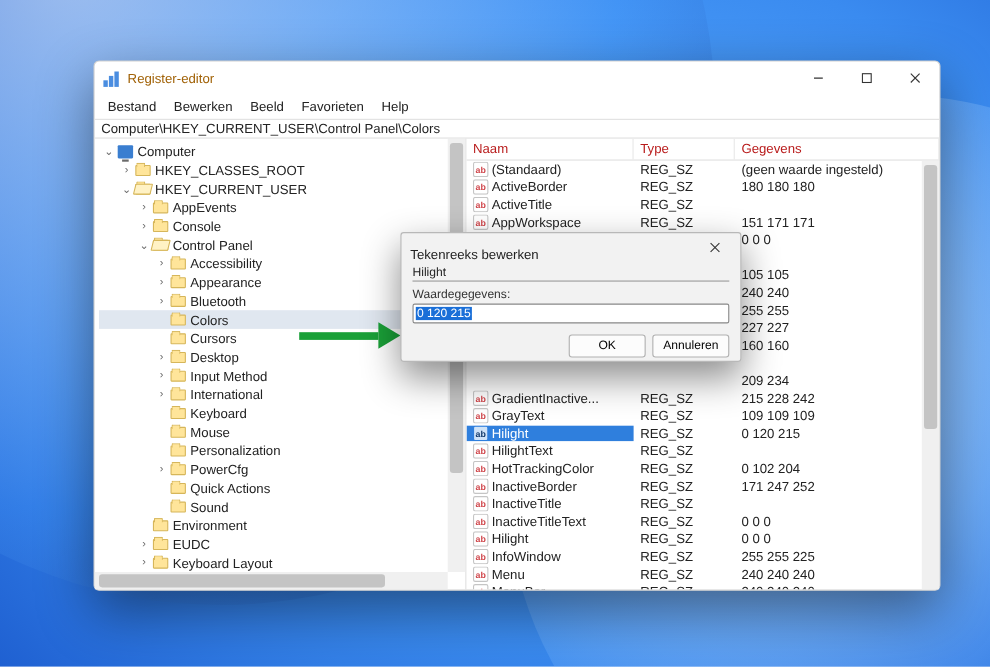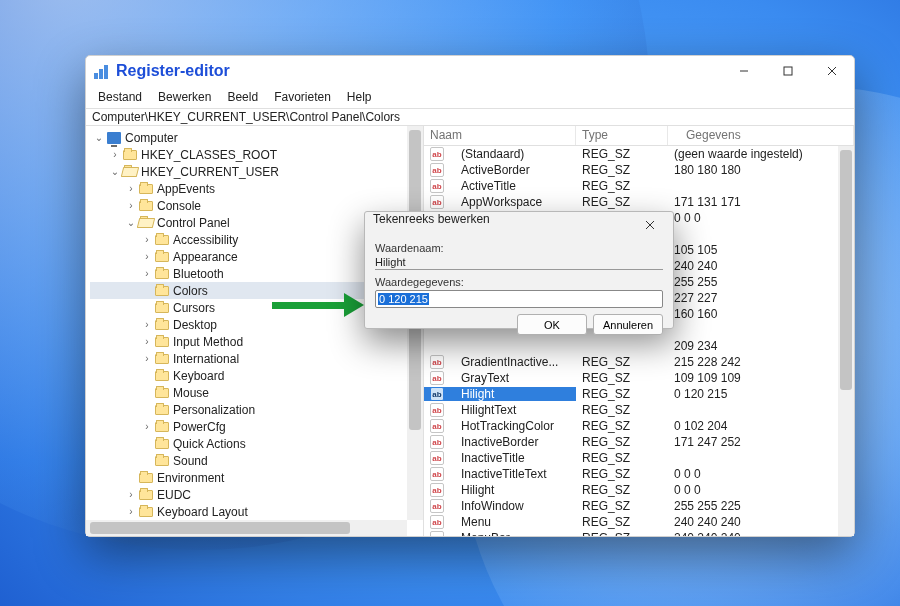--- a/index.html
+++ b/index.html
@@ -14,21 +14,21 @@
 
 .window {
   position: absolute; left: 85px; top: 55px; width: 770px; height: 482px;
   background: #ffffff; border: 1px solid #d0d0d0; border-radius: 5px;
   box-shadow: 0 18px 50px rgba(0,0,0,0.45); display: flex; flex-direction: column;
 }
 .titlebar { height: 30px; display: flex; align-items: center; padding-left: 8px; gap: 6px; }
 .titlebar .app-icon { width: 16px; height: 16px; display:flex; align-items:flex-end; gap:1px; }
 .app-icon div { width:4px; background:#4a8de0; }
 .app-icon div:nth-child(1){height:6px;} .app-icon div:nth-child(2){height:10px;} .app-icon div:nth-child(3){height:14px;}
-.titlebar .title { font-size: 16px; color:#1d4ed8;font-weight:bold; }
+.titlebar .title { font-size: 12px; color:#a16207; }
 .titlebar .controls { margin-left: auto; display:flex; }
 .titlebar .wbtn { width: 44px; height: 30px; display:flex; align-items:center; justify-content:center; color:#222; }
 .titlebar .wbtn svg { width:10px; height:10px; stroke:#333; stroke-width:1; fill:none; }
 
 .menubar { height: 22px; display:flex; align-items:center; gap:4px; padding: 0 6px; font-size:12px; color:#222; }
 .menubar span { padding: 2px 6px; }
 
 .addressbar { height: 18px; border-top:1px solid #e0e0e0; border-bottom:1px solid #e0e0e0; font-size:12px; color:#222; padding: 2px 6px; display:flex; align-items:center; }
 
 .content { flex:1; display:flex; min-height:0; }
@@ -44,47 +44,47 @@
 .folder-open::after { content:""; position:absolute; left:-2px; bottom:-1px; width:14px; height:8px; background:#fff2c5; border:1px solid #d6b65a; border-radius:1px; transform: skewX(-14deg); }
 .folder-open::before { content:""; position:absolute; top:-3px; left:0; width:6px; height:3px; background:#ffe59a; border:1px solid #d6b65a; border-bottom:none; border-radius:1px 1px 0 0; }
 .pc-icon { width:14px; height:12px; background:#3a7ed0; border-radius:1px; position:relative; }
 .pc-icon::after { content:""; position:absolute; left:4px; bottom:-3px; width:6px; height:2px; background:#6a6a6a; }
 .node.selected { background:#e0e7f0; }
 .node.selected .label { }
 .depth0{padding-left:2px;} .depth1{padding-left:18px;} .depth2{padding-left:34px;}
 .depth3{padding-left:50px;}
 
 .listpane { flex:1; display:flex; flex-direction:column; position:relative; overflow:hidden; }
-.listheader { height:20px; border-bottom:1px solid #e0e0e0; display:flex; font-size:12px; color:#737373; }
+.listheader { height:20px; border-bottom:1px solid #e0e0e0; display:flex; font-size:12px; color:#b91c1c; }
 .listheader div { padding:2px 6px; border-right:1px solid #e8e8e8; }
-.col-name { width:152px; } .col-type { width:92px; } .col-data { flex:1;margin-left:12px; }
+.col-name { width:152px; } .col-type { width:92px; } .col-data { flex:1; }
 .listbody { flex:1; overflow:hidden; position:relative; }
 .row { display:flex; height:16px; font-size:12px; color:#222; align-items:center; }
 .row.sel .cell-name { background:#2f7fdd; color:#fff; }
 .row .cell { padding:0 6px; overflow:hidden; text-overflow:ellipsis; white-space:nowrap; }
-.cell-name { width:152px; display:flex; align-items:center; gap:17px; }
+.cell-name { width:152px; display:flex; align-items:center; gap:3px; }
 .cell-type { width:92px; }
 .cell-data { flex:1; }
 .val-icon { width:14px; height:14px; border:1px solid #c5c5c5; border-radius:2px; background:#fff; position:relative; display:flex; align-items:center; justify-content:center; font-size:8px; color:#d0484d; font-weight:bold; }
 .val-icon::before { content:"ab"; }
 .val-icon.selrow { border-color:#2f7fdd; background:#cfe3f8; color:#133a6b; }
 .val-icon.selrow::before { content:"ab"; }
 .scrollbar-v { position:absolute; right:0; top:0; width:16px; background:#f0f0f0; }
 .scrollbar-v .thumb { position:absolute; left:2px; width:12px; background:#c4c4c4; border-radius:3px; }
 .scrollbar-h { position:absolute; bottom:0; height:16px; background:#f0f0f0; }
 .scrollbar-h .thumb { position:absolute; top:2px; height:12px; background:#c4c4c4; border-radius:3px; }
 
 
 .dialog {
   position:absolute; left:364px; top:211px; width:310px; height:118px;
   background:#f2f2f2; border:1px solid #b8b8b8; border-radius:3px;
   box-shadow: 0 14px 34px rgba(0,0,0,0.45);
   display:flex; flex-direction:column;
 }
-.dlg-title { height:26px; display:flex; align-items:flex-start; padding:0 8px; font-size:12px; color:#222; }
+.dlg-title { height:26px; display:flex; align-items:flex-end; padding:0 8px; font-size:12px; color:#222; }
 .dlg-close { margin-left:auto; width:30px; height:26px; display:flex; align-items:center; justify-content:center; }
 .dlg-body { flex:1; padding: 2px 10px 6px; font-size:11px; color:#333; }
 .dlg-label { font-size:11px; color:#333; margin-top:2px; }
 .dlg-field { height:16px; border-bottom:1px solid #999; font-size:11px; color:#222; display:flex; align-items:center; }
 .dlg-field.input { background:#fff; border:1px solid #888; border-radius:2px; height:18px; padding:0 2px; margin-top:2px; }
 .selected-text { background:#1a6fd8; color:#fff; padding:0 1px; }
 .dlg-buttons { height:28px; display:flex; align-items:center; justify-content:flex-end; gap:6px; padding:0 10px; }
 .btn { min-width:70px; height:21px; background:#fcfcfc; border:1px solid #b0b0b0; border-radius:3px; font-size:11px; display:flex; align-items:center; justify-content:center; }
 
 
@@ -346,21 +346,21 @@
               <span>ActiveTitle</span>
             </div>
             <div class="cell cell-type">REG_SZ</div>
           </div>
           <div class="row">
             <div class="cell cell-name">
               <span class="val-icon"></span>
               <span>AppWorkspace</span>
             </div>
             <div class="cell cell-type">REG_SZ</div>
-            <div class="cell cell-data">171 131 171</div>
+            <div class="cell cell-data">151 171 171</div>
           </div>
           <div class="row">
             <div class="cell cell-name">
               <span class="val-icon"></span>
               <span>Background</span>
             </div>
             <div class="cell cell-type">REG_SZ</div>
             <div class="cell cell-data">0 0 0</div>
           </div>
           <div class="row">
@@ -514,21 +514,20 @@
   <div class="dlg-title">
     <span>Tekenreeks bewerken</span>
     <div class="dlg-close">
         <svg width="10" height="10" viewBox="0 0 10 10" stroke="#333" stroke-width="1">
           <line x1="1" y1="1" x2="9" y2="9"></line>
           <line x1="9" y1="1" x2="1" y2="9"></line>
         </svg>
       </div>
   </div>
   <div class="dlg-body">
-    <div class="dlg-label">Waardenaam:</div>
     <div class="dlg-field">
         <span>Hilight</span>
       </div>
     <div class="dlg-label" style="margin-top:6px;">Waardegegevens:</div>
     <div class="dlg-field input">
         <span class="selected-text">0 120 215</span>
       </div>
   </div>
   <div class="dlg-buttons">
     <div class="btn">OK</div>

